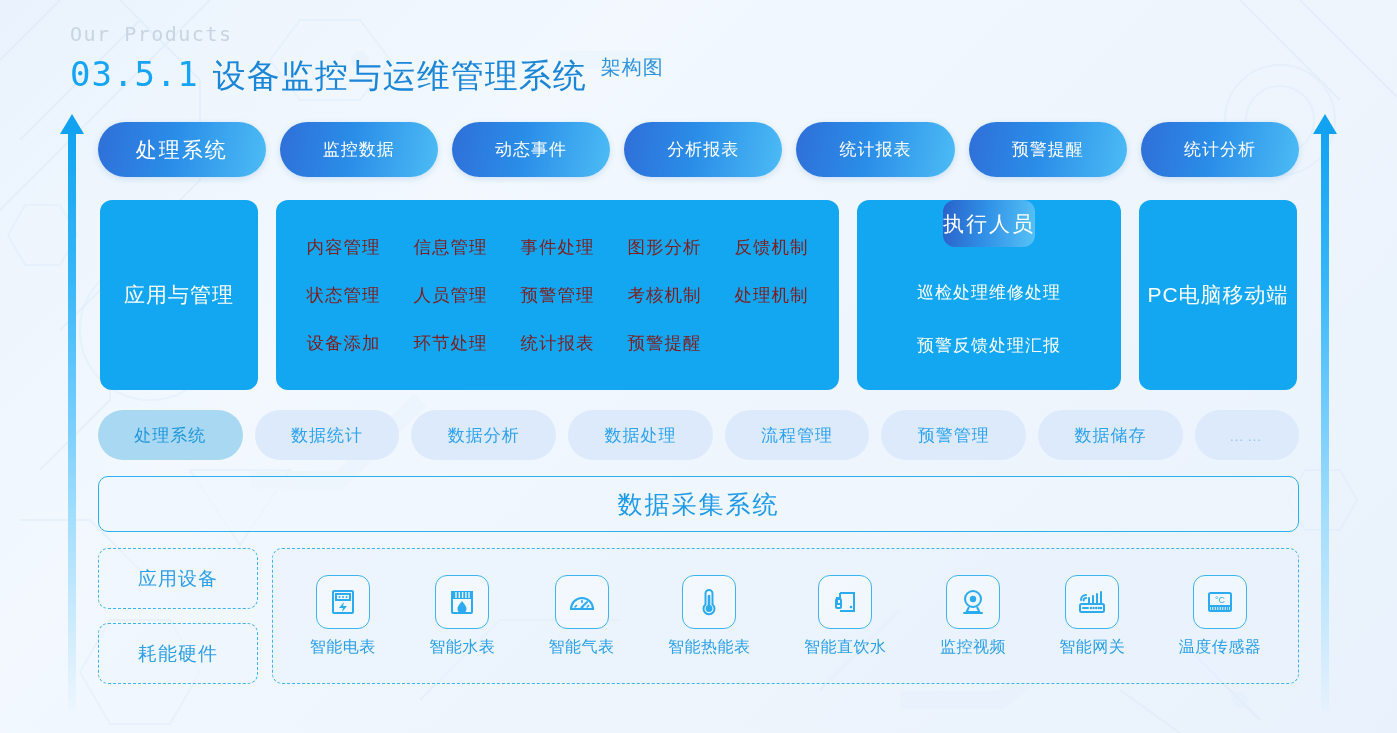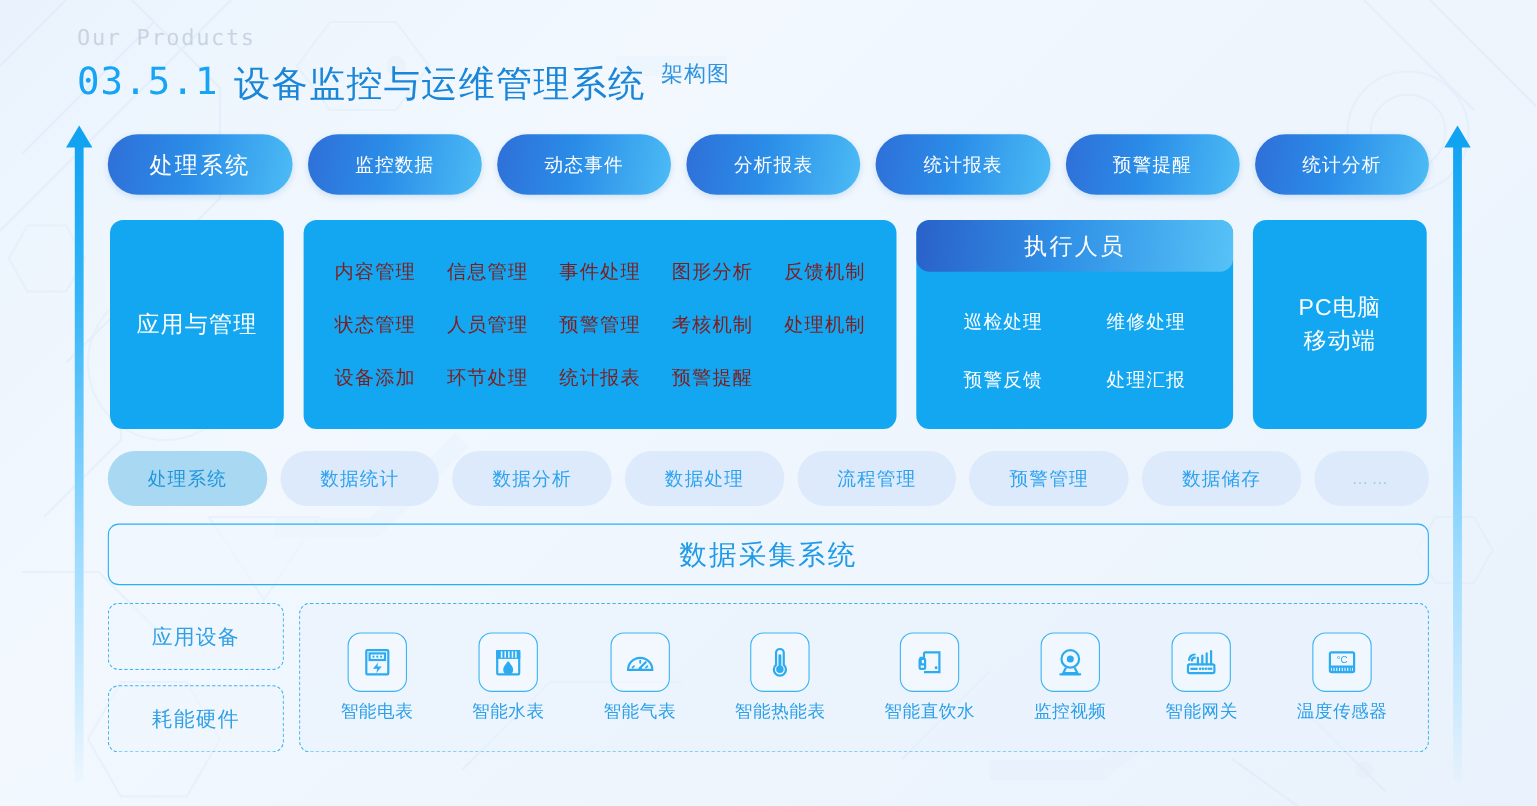--- a/index.html
+++ b/index.html
@@ -52,30 +52,30 @@
   .pill-top.primary { font-size:21px; letter-spacing:2px; flex:1.06; }
 
   
   .row-mid { left:100px; right:100px; top:200px; height:190px; display:flex; gap:18px; }
   .block { background:#13a7f2; border-radius:12px; }
   .blk-left { width:158px; display:flex; align-items:center; justify-content:center;
               color:#fff; font-size:21px; letter-spacing:1px; }
   .blk-grid { flex:1; display:flex; align-items:center; justify-content:center; padding:0 18px; }
   .grid3 { display:grid; grid-template-columns:repeat(5, 1fr); row-gap:24px; column-gap:8px; width:100%; }
   .grid3 span { color:#7f1d1d; font-size:17.5px; text-align:center; letter-spacing:1px; }
-  .blk-exec { width:288px; border-radius:12px; background:#13a7f2; overflow:hidden;
-              display:flex; flex-direction:column; }
+  .blk-exec { width:264px; border-radius:12px; background:#13a7f2; overflow:hidden;
+              display:flex; flex-direction:column;align-items:center; }
   .exec-head { height:47px; border-radius:12px;
       background:linear-gradient(95deg,#2a61c9 0%,#2f8fe6 45%,#56c2f6 100%);
       display:flex; align-items:center; justify-content:center;
       color:#fff; font-size:21px; letter-spacing:2px; }
   .exec-grid { flex:1; display:grid; grid-template-columns:1fr 1fr;
       align-content:center; row-gap:30px; padding:0 14px; }
   .exec-grid span { color:#fff; font-size:17px; text-align:center; letter-spacing:1px; }
-  .blk-pc { width:158px; display:flex; flex-direction:column; align-items:center;
+  .blk-pc { width:158px; display:flex; flex-direction:row; align-items:center;
             justify-content:center; color:#fff; font-size:21px; line-height:1.45; letter-spacing:1px; }
 
   
   .row-light { left:98px; right:98px; top:410px; height:50px; display:flex; gap:12px; }
   .pill-light { flex:1; border-radius:25px; background:#dceafb;
       display:flex; align-items:center; justify-content:center;
       color:#2ea2ef; font-size:17px; letter-spacing:1px; }
   .pill-light.active { background:#a9d9f2; color:#2196dd; }
   .pill-light.dots { flex:.72; color:#9cc8ea; letter-spacing:3px; font-size:15px; }
 

